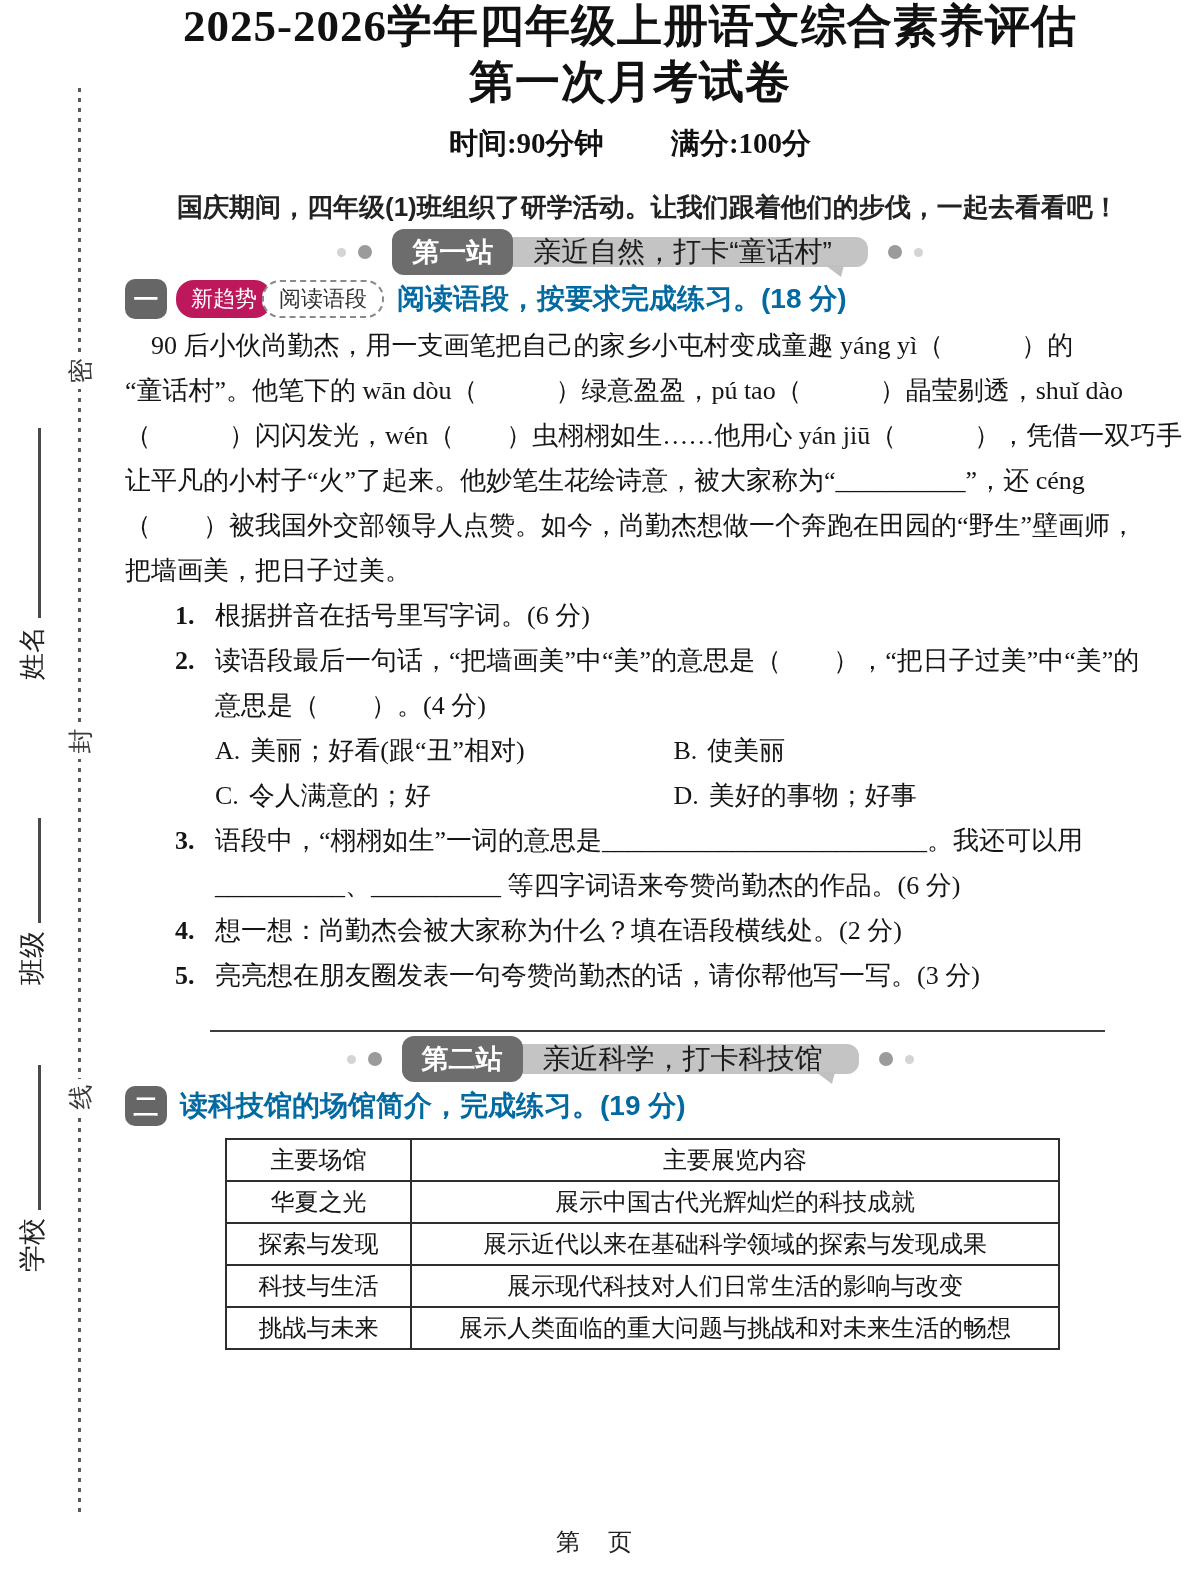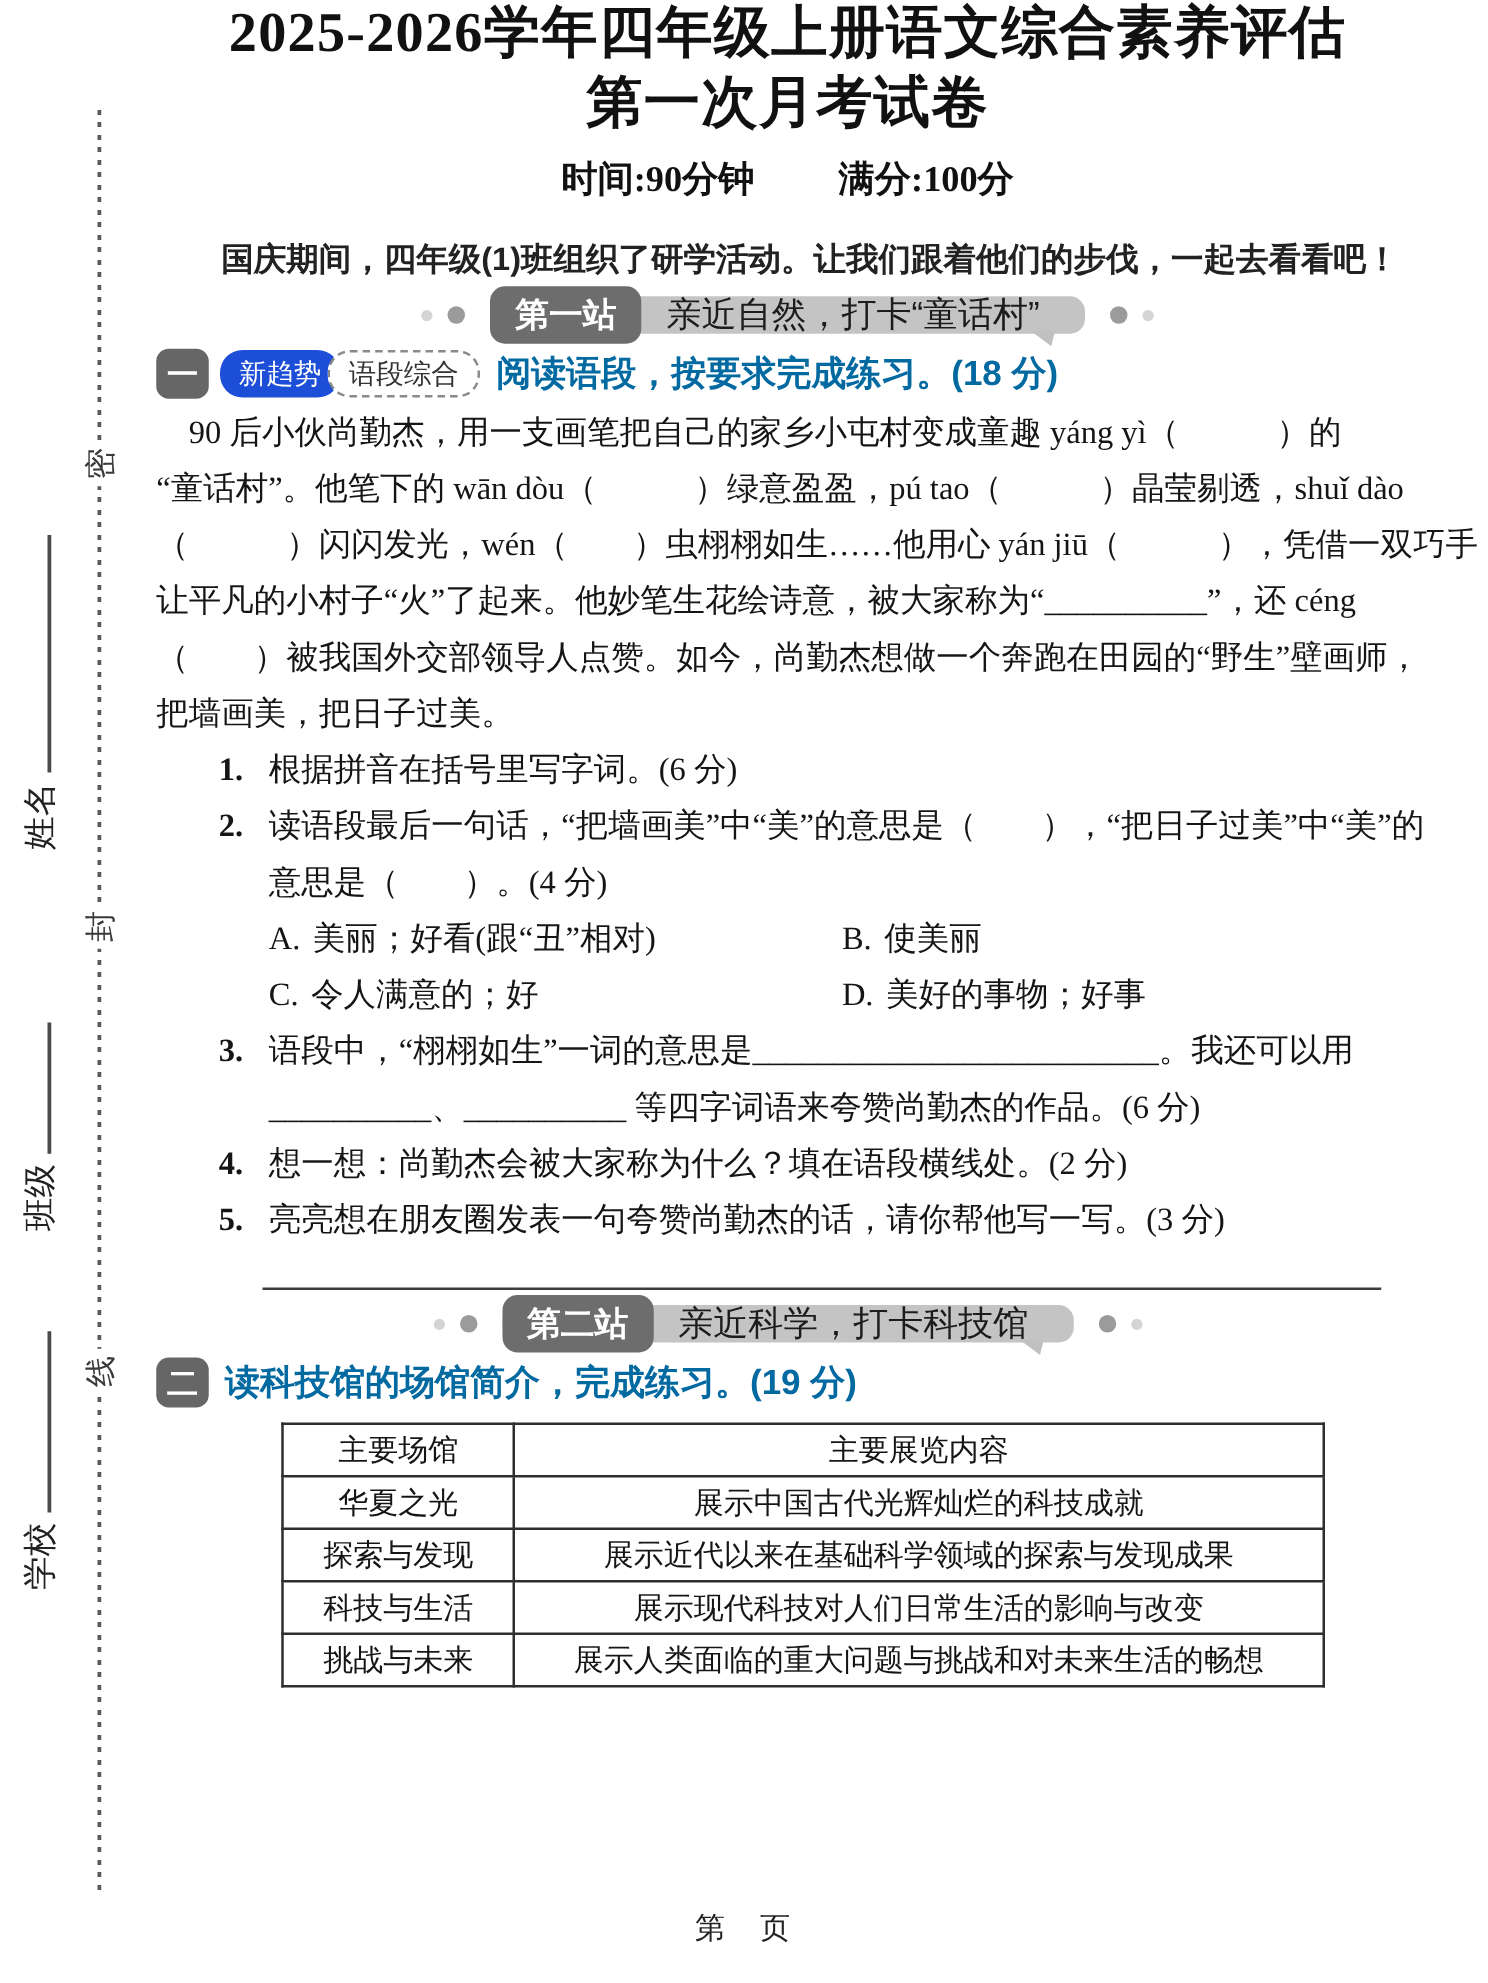--- a/index.html
+++ b/index.html
@@ -42,21 +42,21 @@
     font-family:"Liberation Sans","DejaVu Sans",sans-serif;
     border-radius:12px; height:46px; display:flex; align-items:center; padding:0 20px; }
   .station-title { font-family:"Liberation Sans","DejaVu Sans",sans-serif; font-weight:normal;
     font-size:28px; color:#1c1c1c; padding:0 36px 0 20px; white-space:nowrap; }
 
   
   .q-header { margin-top:12px; display:flex; align-items:center; }
   .qno-badge { width:42px; height:40px; background:#666; color:#fff; border-radius:10px;
     font-size:25px; font-weight:bold; display:flex; align-items:center; justify-content:center;
     font-family:"Liberation Sans","DejaVu Sans",sans-serif; flex:0 0 auto; }
-  .pill-dark { margin-left:9px; background:#1d4ed8; color:#fff; font-size:22px;
+  .pill-dark { margin-left:9px; background:#be185d; color:#fff; font-size:22px;
     font-family:"Liberation Sans","DejaVu Sans",sans-serif;
     border-radius:18px; padding:4px 15px; white-space:nowrap; }
   .pill-dashed { margin-left:-10px; background:#fff; border:2px dashed #8a8a8a; color:#333;
     font-size:22px; border-radius:18px; padding:2px 15px; white-space:nowrap; position:relative; }
   .q-heading { margin-left:13px; font-family:"Liberation Sans","DejaVu Sans",sans-serif;
     font-weight:bold; font-size:28px; color:#0369a1; white-space:nowrap; }
 
   
   .passage { margin-top:4px; font-size:26px; line-height:45px; white-space:nowrap; color:#151515; }
   .passage .line-first { text-indent:1em; }
@@ -117,21 +117,21 @@
         <div class="station-badge">第一站</div>
         <div class="station-title">亲近自然，打卡“童话村”</div>
       </div>
       <span class="dot dot-lg"></span>
       <span class="dot dot-sm"></span>
     </div>
 
     <div class="q-header">
       <div class="qno-badge">一</div>
       <div class="pill-dark">新趋势</div>
-      <div class="pill-dashed">语段综合</div>
+      <div class="pill-dashed">阅读语段</div>
       <div class="q-heading">阅读语段，按要求完成练习。(18 分)</div>
     </div>
 
     <div class="passage">
       <div class="line-first">90 后小伙尚勤杰，用一支画笔把自己的家乡小屯村变成童趣 yáng yì（　　　）的</div>
       <div>“童话村”。他笔下的 wān dòu（　　　）绿意盈盈，pú tao（　　　）晶莹剔透，shuǐ dào</div>
       <div>（　　　）闪闪发光，wén（　　）虫栩栩如生……他用心 yán jiū（　　　），凭借一双巧手</div>
       <div>让平凡的小村子“火”了起来。他妙笔生花绘诗意，被大家称为“__________”，还 céng</div>
       <div>（　　）被我国外交部领导人点赞。如今，尚勤杰想做一个奔跑在田园的“野生”壁画师，</div>
       <div>把墙画美，把日子过美。</div>

